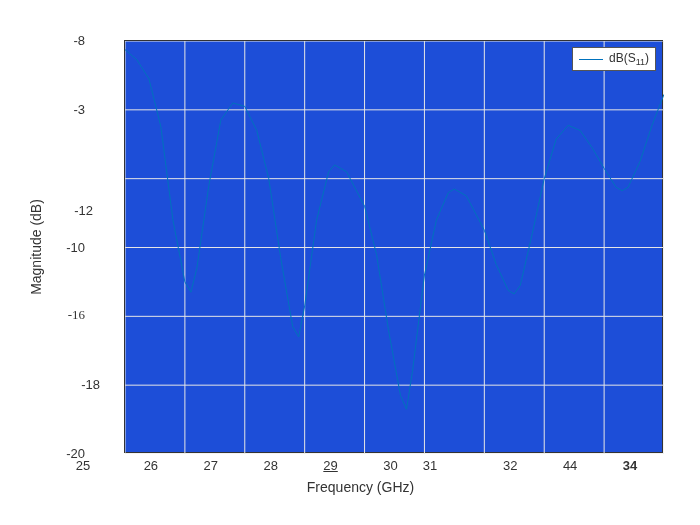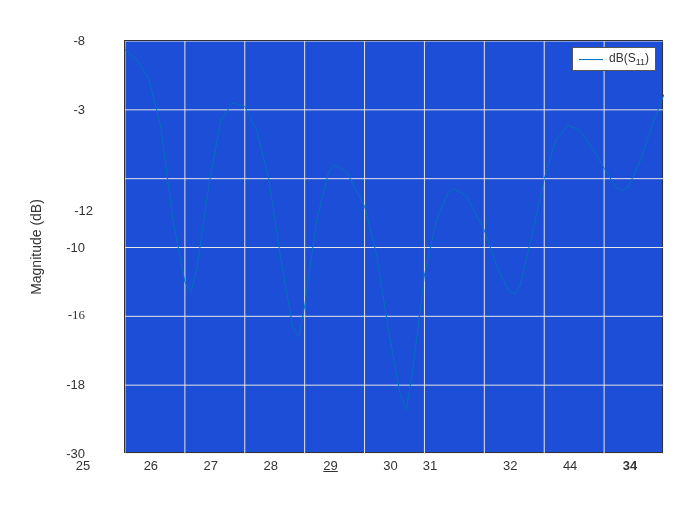--- a/index.html
+++ b/index.html
@@ -106,22 +106,23 @@
       <div class="ticklabel xtick" style="left: 210.778px; top: 458px;">27</div>
       <div class="ticklabel xtick" style="left: 270.667px; top: 458px;">28</div>
       <div class="ticklabel xtick" style="left: 330.556px; top: 458px; text-decoration: underline;">29</div>
       <div class="ticklabel xtick" style="left: 390.444px; top: 458px;">30</div>
       <div class="ticklabel xtick" style="left: 430px; top: 458px;">31</div>
       <div class="ticklabel xtick" style="left: 510.222px; top: 458px;">32</div>
       <div class="ticklabel xtick" style="left: 570.111px; top: 458px;">44</div>
       <div class="ticklabel xtick" style="left: 630px; top: 458px; font-weight: bold;">34</div>
     </div>
   <div id="ytick-container">
-      <div class="ticklabel ytick" style="left: 85px; top: 453px;">-30</div>
-      <div class="ticklabel ytick" style="left: 85px; top: 384.167px; text-align: center;">-18</div>
+      <div class="ticklabel ytick" style="left: 85px; top: 453px;">-20</div>
+      <div class="ticklabel ytick" style="left: 100px; top: 384.167px; text-align: center;">-18</div>
       <div class="ticklabel ytick" style="left: 85px; top: 315.333px; font-family: Liberation Serif, serif;">-16</div>
       <div class="ticklabel ytick" style="left: 85px; top: 246.5px;">-10</div>
       <div class="ticklabel ytick" style="left: 93px; top: 177.667px; margin-top: 32px;">-12</div>
       <div class="ticklabel ytick" style="left: 85px; top: 108.833px;">-3</div>
       <div class="ticklabel ytick" style="left: 85px; top: 40px;">-8</div>
     </div>
+  <div class="axis-label x-axis-label" id="xlabel" style="top: 479px; left: 360.5px;">Frequency (GHz)</div>
   <div class="axis-label y-axis-label" id="ylabel" style="left: 36px; top: 246.5px;">Magnitude (dB)</div>
 </div>
 
 </body></html>

